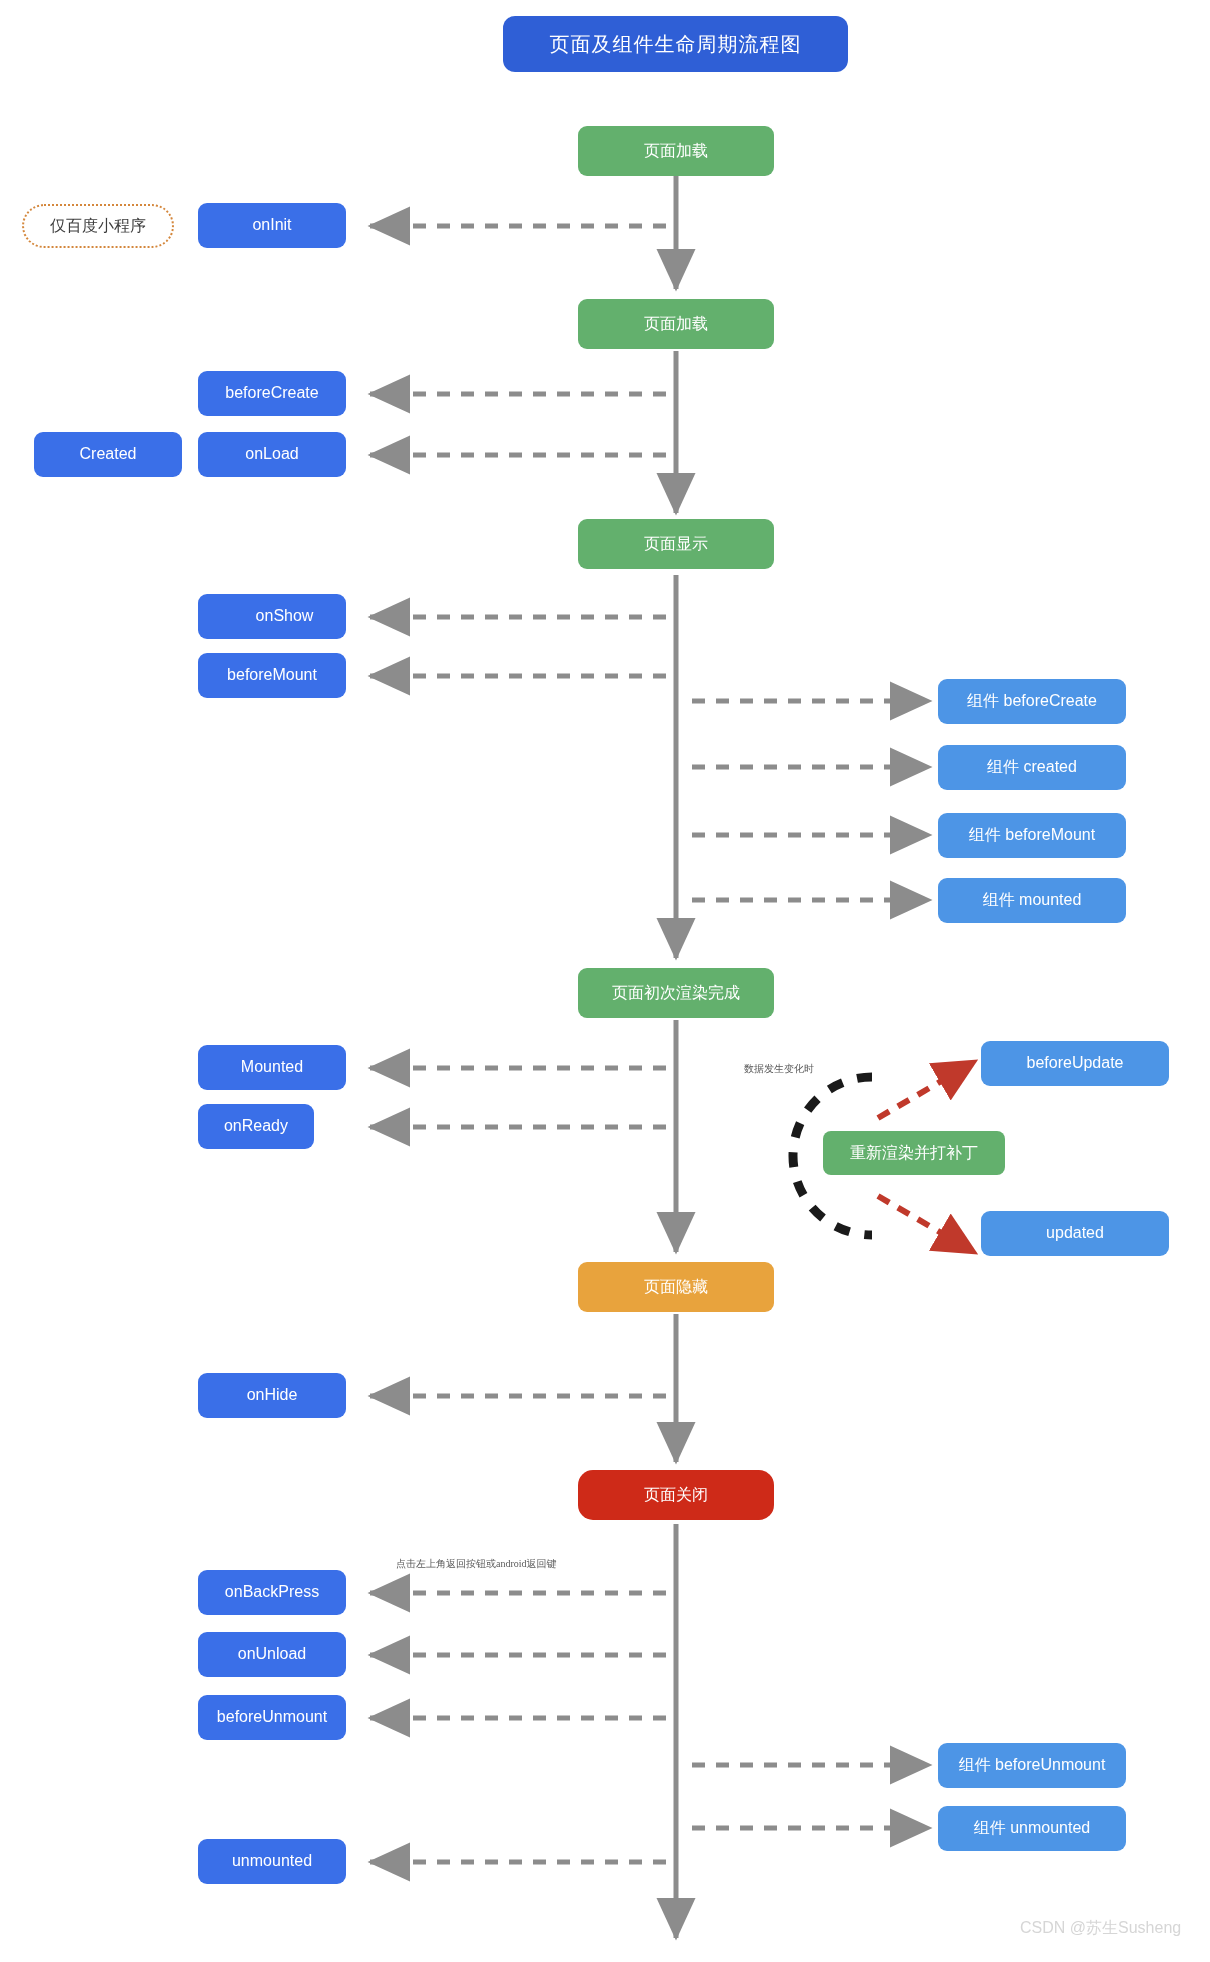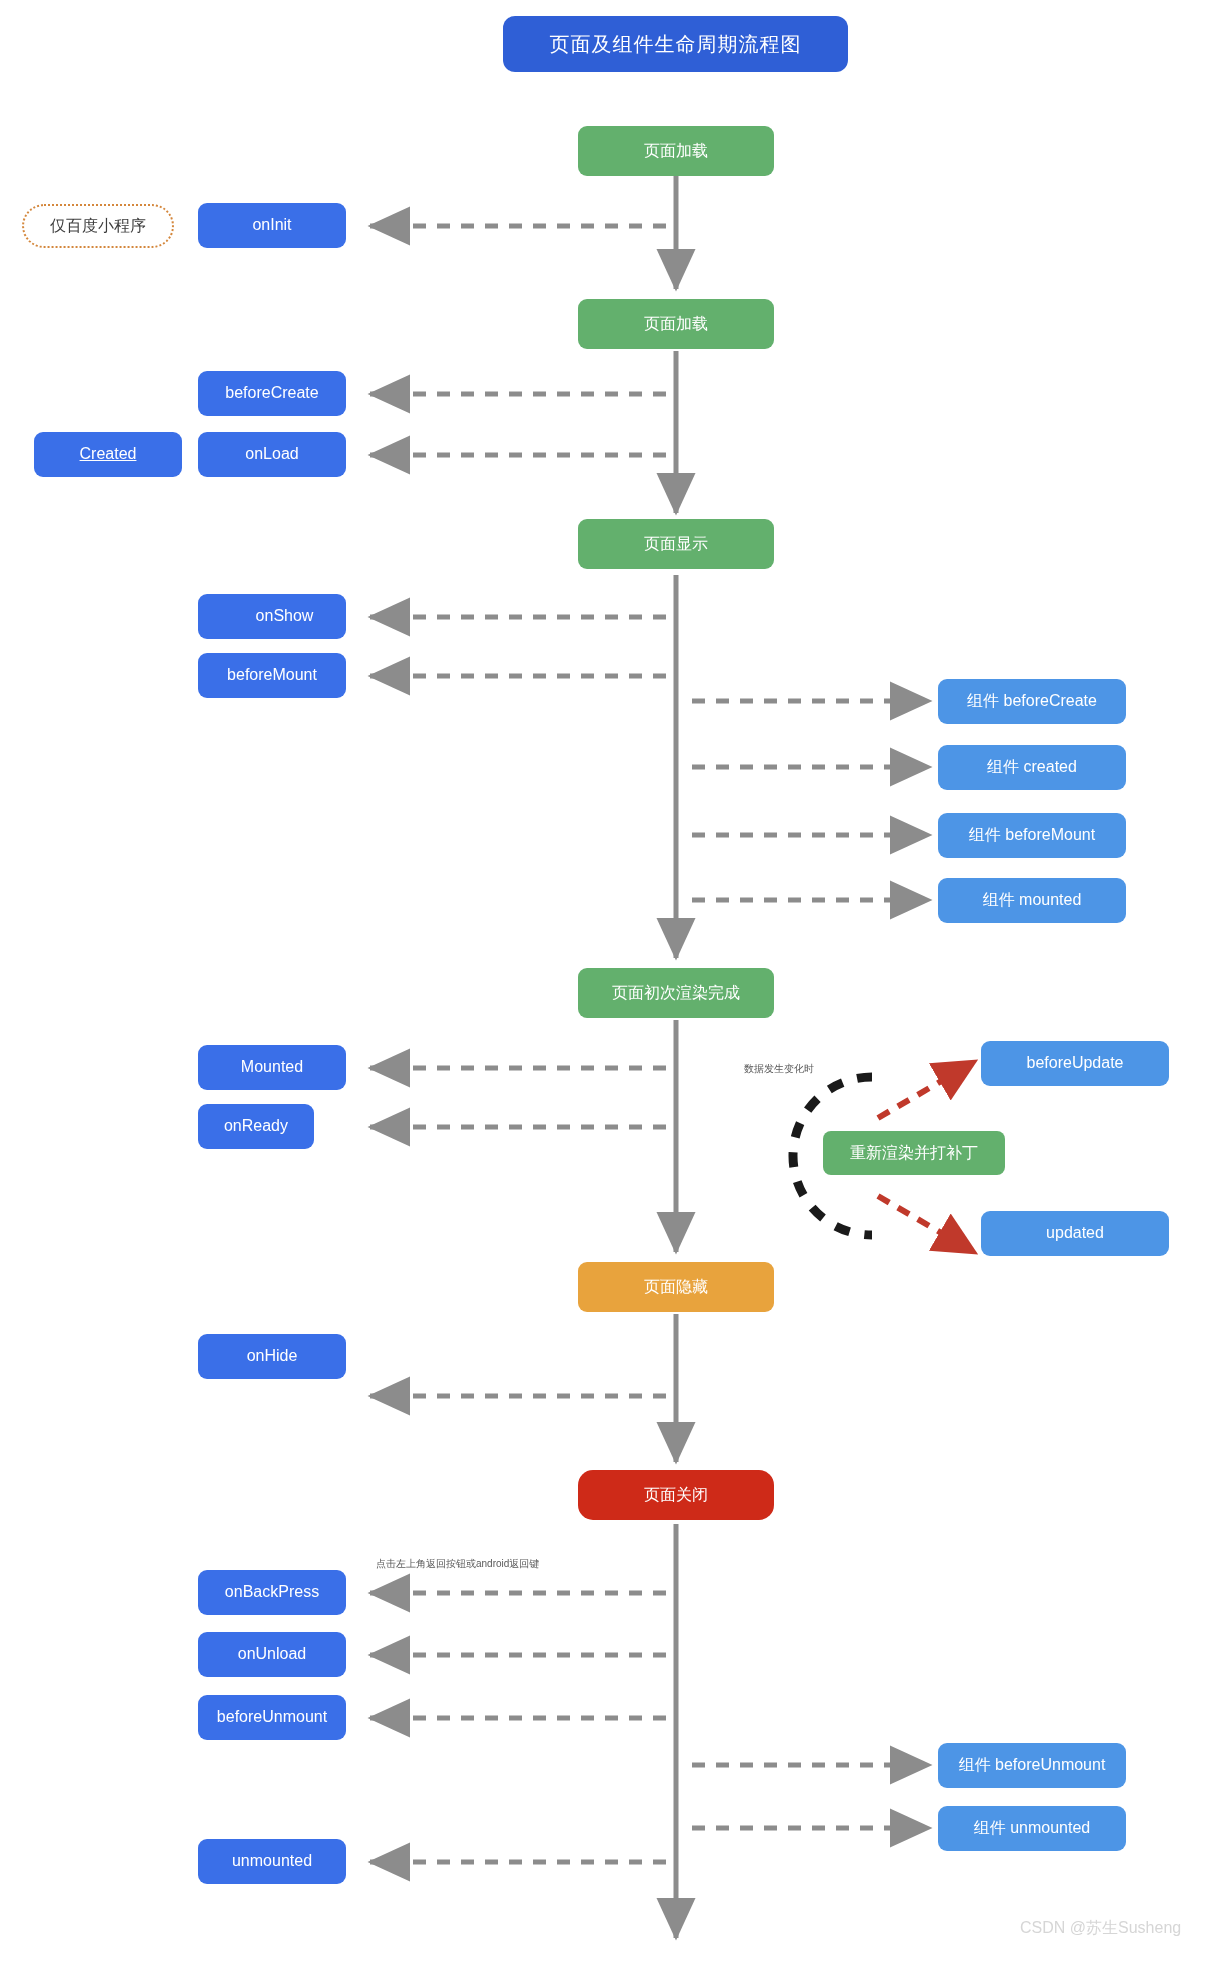--- a/index.html
+++ b/index.html
@@ -152,33 +152,33 @@
   <div class="node orange" style="left:578px; top:1262px; width:196px; height:50px;">页面隐藏</div>
 
   <div class="node red" style="left:578px; top:1470px; width:196px; height:50px;">页面关闭</div>
 
   <div class="node dotted" style="left:22px; top:204px; width:152px; height:44px;">仅百度小程序</div>
 
   <div class="node blue" style="left:198px; top:203px; width:148px; height:45px;">onInit</div>
 
   <div class="node blue" style="left:198px; top:371px; width:148px; height:45px;">beforeCreate</div>
 
-  <div class="node blue" style="left:34px; top:432px; width:148px; height:45px;text-decoration:underline;">Created</div>
+  <div class="node blue" style="left:34px; top:432px; width:148px; height:45px;">Created</div>
 
   <div class="node blue" style="left:198px; top:432px; width:148px; height:45px;">onLoad</div>
 
   <div class="node blue" style="left:198px; top:594px; width:148px; height:45px;padding-left:25px;">onShow</div>
 
   <div class="node blue" style="left:198px; top:653px; width:148px; height:45px;">beforeMount</div>
 
   <div class="node blue" style="left:198px; top:1045px; width:148px; height:45px;">Mounted</div>
 
   <div class="node blue" style="left:198px; top:1104px; width:116px; height:45px;">onReady</div>
 
-  <div class="node blue" style="left:198px; top:1334px; width:148px; height:45px;">onHide</div>
+  <div class="node blue" style="left:198px; top:1373px; width:148px; height:45px;">onHide</div>
 
   <div class="node blue" style="left:198px; top:1570px; width:148px; height:45px;">onBackPress</div>
 
   <div class="node blue" style="left:198px; top:1632px; width:148px; height:45px;">onUnload</div>
 
   <div class="node blue" style="left:198px; top:1695px; width:148px; height:45px;">beforeUnmount</div>
 
   <div class="node blue" style="left:198px; top:1839px; width:148px; height:45px;">unmounted</div>
 
   <div class="node lblue" style="left:938px; top:679px; width:188px; height:45px;">组件 beforeCreate</div>
@@ -194,17 +194,17 @@
   <div class="node lblue" style="left:938px; top:1806px; width:188px; height:45px;">组件 unmounted</div>
 
   <div class="ltext" style="left:744px; top:1052px;">数据发生变化时</div>
 
   <div class="node greensm" style="left:823px; top:1131px; width:182px; height:44px;">重新渲染并打补丁</div>
 
   <div class="node lblue" style="left:981px; top:1041px; width:188px; height:45px;">beforeUpdate</div>
 
   <div class="node lblue" style="left:981px; top:1211px; width:188px; height:45px;">updated</div>
 
-  <div class="ltext" style="left:376px; top:1547px;">点击左上角返回按钮或android返回键</div>
+  <div class="ltext" style="left:396px; top:1547px;font-family:Liberation Serif, serif;">点击左上角返回按钮或android返回键</div>
 
   <div class="watermark" style="left:1020px; top:1918px;">CSDN @苏生Susheng</div>
 
 </div>
 
 </body></html>

